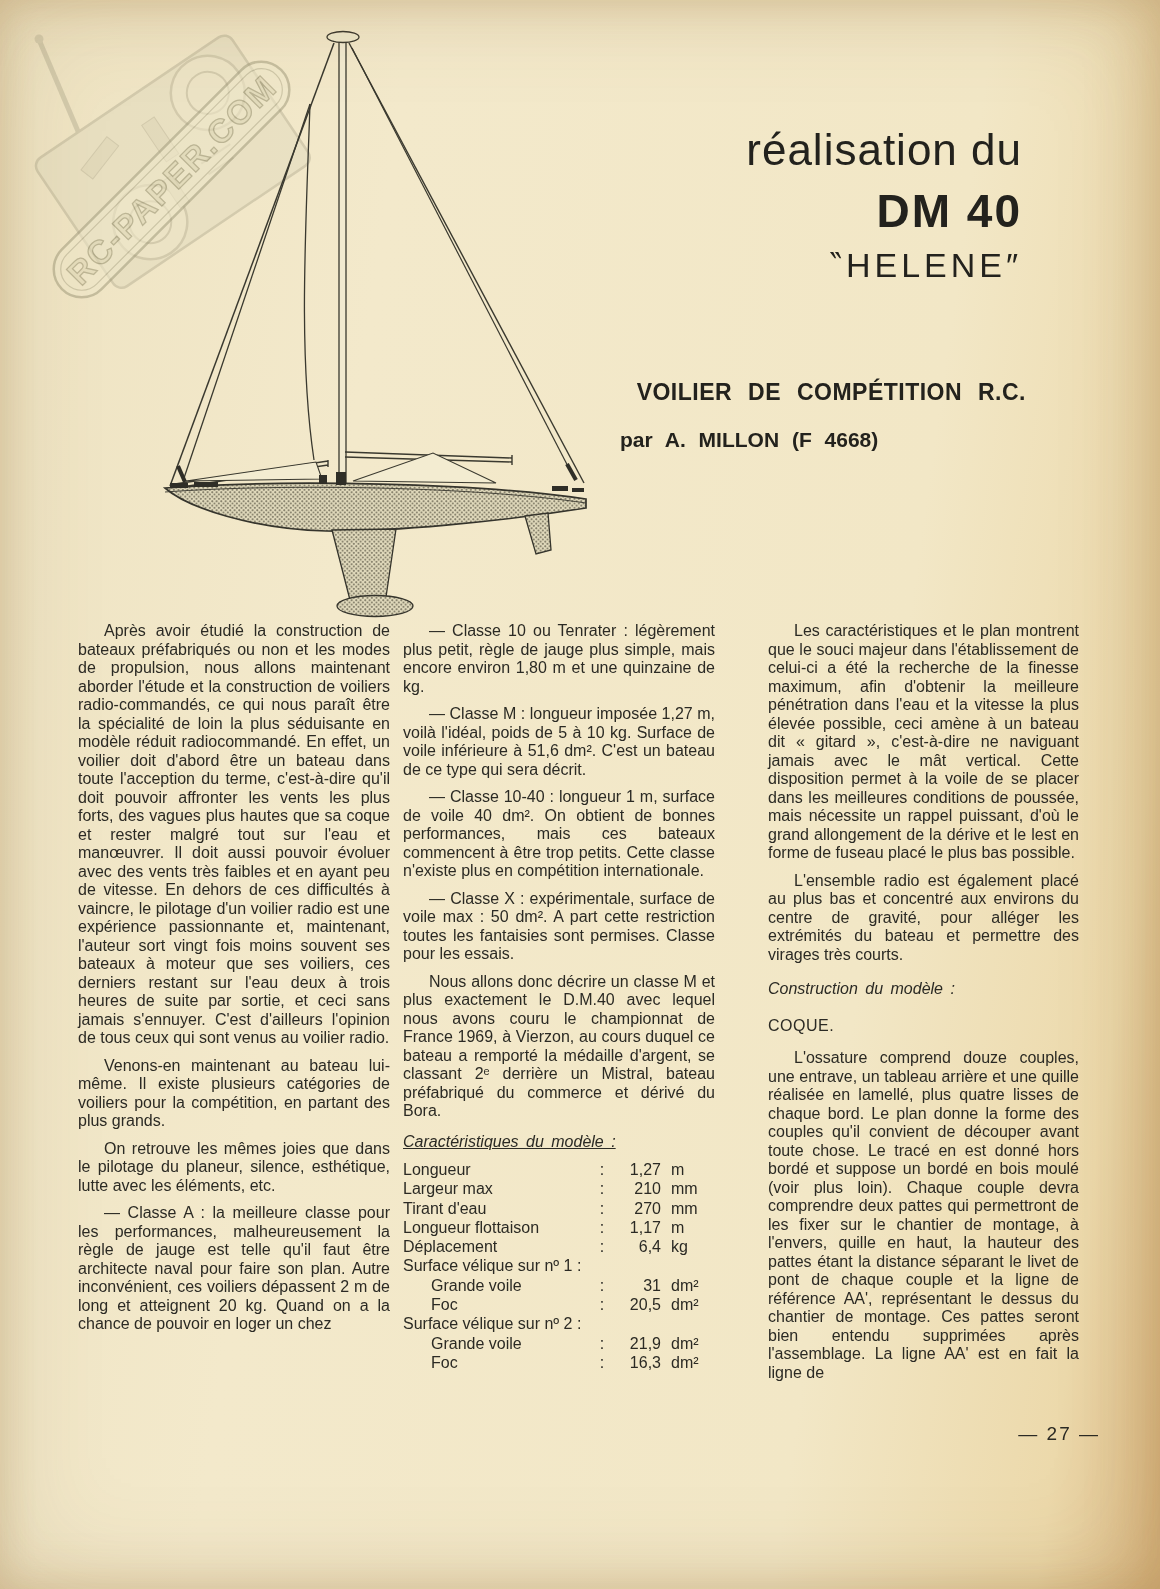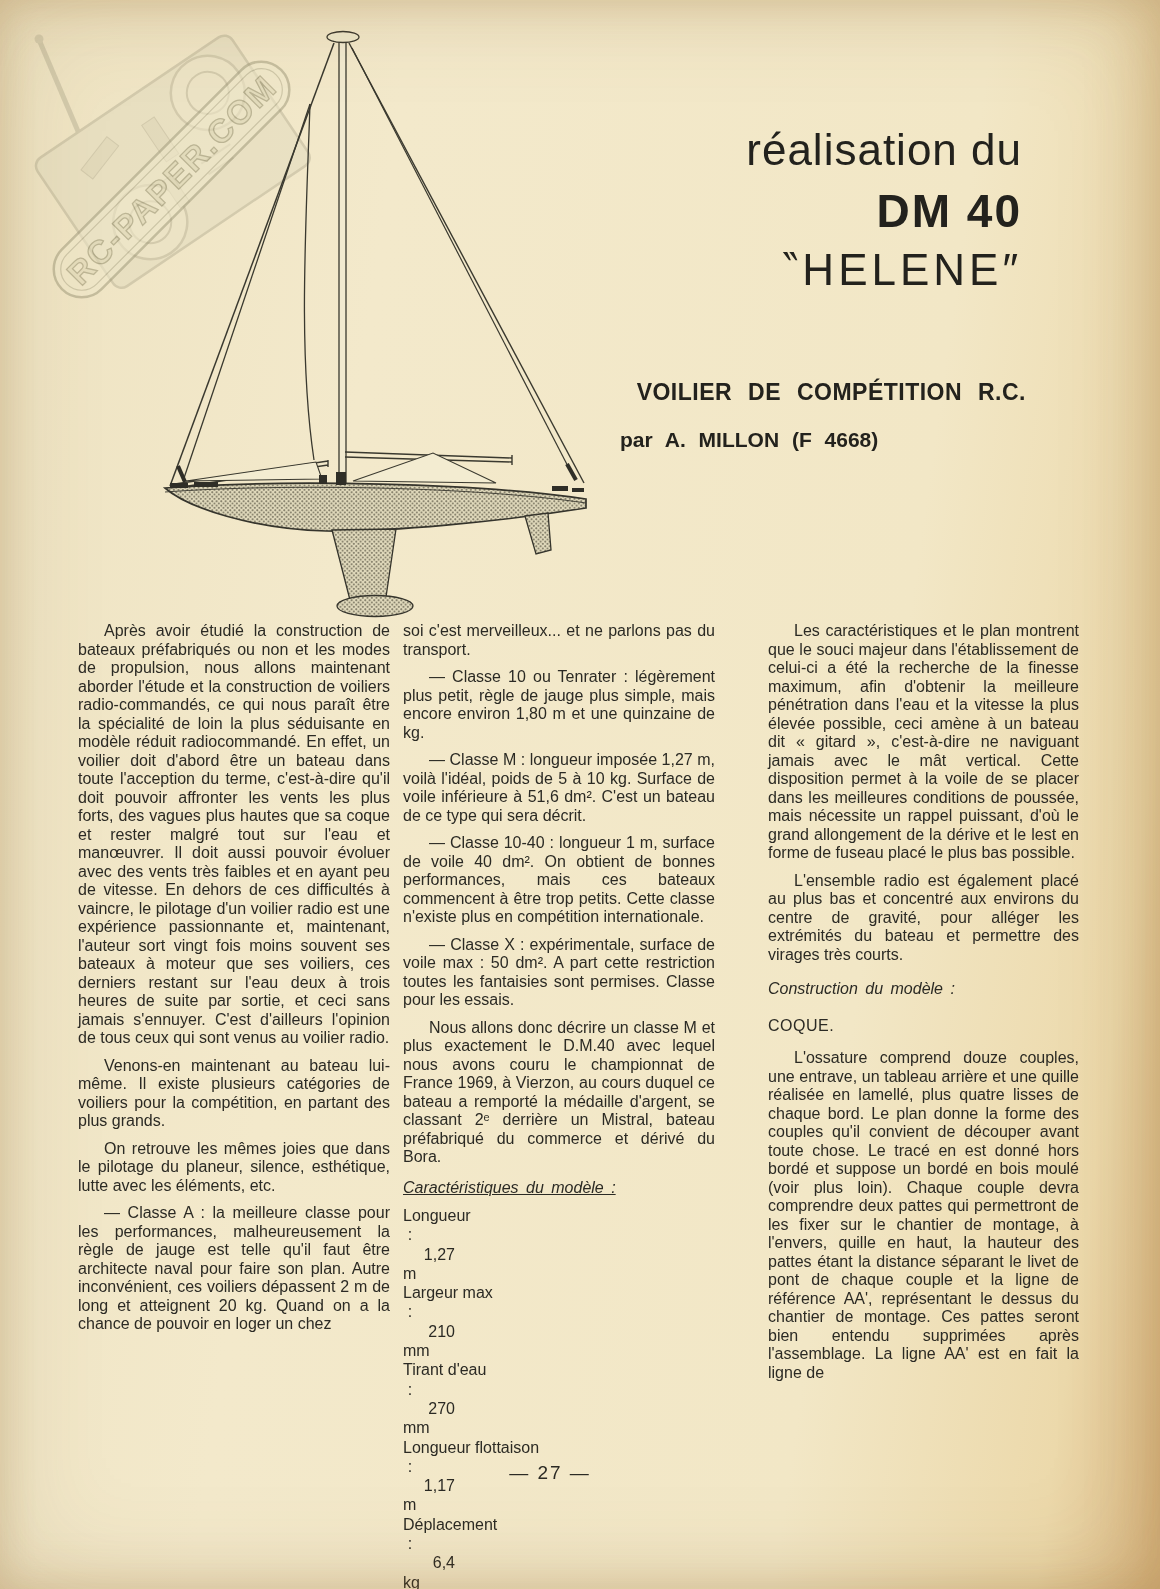--- a/index.html
+++ b/index.html
@@ -7,41 +7,41 @@
     position:relative;width:1160px;height:1589px;overflow:hidden;
     background:linear-gradient(98deg,#eee3c2 0%,#f3e9cb 30%,#f2e7c6 72%,#ecd9ab 91%,#dfc08d 99%);
     font-family:"Liberation Sans","DejaVu Sans",sans-serif;color:#2d2b25;
   }
   .vignette{position:absolute;inset:0;pointer-events:none;
     box-shadow:inset 0 0 110px rgba(120,85,35,.16), inset -20px 0 55px rgba(175,115,45,.22), inset 8px 0 30px rgba(150,105,45,.10);}
   
   .title-block{position:absolute;left:620px;top:128px;width:402px;text-align:right;color:#23221d;}
   .title-l1{font-size:44px;font-weight:400;letter-spacing:1px;line-height:1;}
   .title-l2{font-size:46px;font-weight:700;letter-spacing:2px;line-height:1;margin-top:16px;}
-  .title-l3{font-size:44px;font-weight:400;letter-spacing:4px;line-height:1;margin-top:14px;}
+  .title-l3{font-size:34px;font-weight:400;letter-spacing:4px;line-height:1;margin-top:14px;}
   .subtitle{position:absolute;left:624px;top:379px;width:402px;text-align:right;font-size:23px;font-weight:bold;letter-spacing:.5px;word-spacing:9px;color:#23221d;}
   .byline{position:absolute;left:620px;top:428px;width:402px;font-size:21px;font-weight:bold;word-spacing:7px;color:#23221d;}
   
   .col{position:absolute;top:622px;width:312px;font-size:16px;line-height:18.5px;text-align:justify;color:#2b2a24;}
   .col1{left:78px;}  .col2{left:403px;}  .col3{left:768px;width:311px;}
   .col p{margin:0 0 9px 0;text-indent:26px;}
   .col p.cont{text-indent:0;}
   
   .spec-heading{font-style:italic;margin:12px 0 9px 0;word-spacing:3px;text-decoration:underline;}
-  .spec-row{display:flex;line-height:19.3px;flex-direction:column;}
+  .spec-row{display:flex;line-height:19.3px;}
   .spec-label{flex:1;white-space:nowrap;overflow:hidden;}
   .spec-row.indent .spec-label{padding-left:28px;}
   .spec-sep{width:14px;text-align:center;}
   .spec-value{width:52px;text-align:right;padding-right:10px;}
   .spec-unit{width:44px;}
   
   .h-construction{font-style:italic;margin:16px 0 12px 0;word-spacing:3px;}
   .h-coque{margin:18px 0 14px 0;letter-spacing:.5px;}
   
-  .footer{position:absolute;left:0;top:1462px;width:1100px;text-align:center;font-size:19px;letter-spacing:2px;color:#2b2a24;}
+  .footer{position:absolute;left:0;top:1423px;width:1100px;text-align:right;font-size:19px;letter-spacing:2px;color:#2b2a24;}
   
   .watermark{position:absolute;left:18px;top:18px;pointer-events:none;}
   .boat{position:absolute;left:148px;top:14px;}
 </style>
 </head>
 <body>
 
 <div class="page">
 
   <svg class="watermark" width="300" height="305" viewBox="0 0 300 305">
@@ -119,21 +119,20 @@
   <div class="byline">par A. MILLON (F 4668)</div>
 
   <div class="col col1">
     <p>Après avoir étudié la construction de bateaux préfabriqués ou non et les modes de propulsion, nous allons maintenant aborder l'étude et la construction de voiliers radio-commandés, ce qui nous paraît être la spécialité de loin la plus séduisante en modèle réduit radiocommandé. En effet, un voilier doit d'abord être un bateau dans toute l'acception du terme, c'est-à-dire qu'il doit pouvoir affronter les vents les plus forts, des vagues plus hautes que sa coque et rester malgré tout sur l'eau et manœuvrer. Il doit aussi pouvoir évoluer avec des vents très faibles et en ayant peu de vitesse. En dehors de ces difficultés à vaincre, le pilotage d'un voilier radio est une expérience passionnante et, maintenant, l'auteur sort vingt fois moins souvent ses bateaux à moteur que ses voiliers, ces derniers restant sur l'eau deux à trois heures de suite par sortie, et ceci sans jamais s'ennuyer. C'est d'ailleurs l'opinion de tous ceux qui sont venus au voilier radio.</p>
     <p>Venons-en maintenant au bateau lui-même. Il existe plusieurs catégories de voiliers pour la compétition, en partant des plus grands.</p>
     <p>On retrouve les mêmes joies que dans le pilotage du planeur, silence, esthétique, lutte avec les éléments, etc.</p>
     <p>— Classe A : la meilleure classe pour les performances, malheureusement la règle de jauge est telle qu'il faut être architecte naval pour faire son plan. Autre inconvénient, ces voiliers dépassent 2 m de long et atteignent 20 kg. Quand on a la chance de pouvoir en loger un chez</p>
   </div>
 
   <div class="col col2">
-    <p class="cont">soi c'est merveilleux... et ne parlons pas du transport.</p>
     <p>— Classe 10 ou Tenrater : légèrement plus petit, règle de jauge plus simple, mais encore environ 1,80 m et une quinzaine de kg.</p>
     <p>— Classe M : longueur imposée 1,27 m, voilà l'idéal, poids de 5 à 10 kg. Surface de voile inférieure à 51,6 dm². C'est un bateau de ce type qui sera décrit.</p>
     <p>— Classe 10-40 : longueur 1 m, surface de voile 40 dm². On obtient de bonnes performances, mais ces bateaux commencent à être trop petits. Cette classe n'existe plus en compétition internationale.</p>
     <p>— Classe X : expérimentale, surface de voile max : 50 dm². A part cette restriction toutes les fantaisies sont permises. Classe pour les essais.</p>
     <p>Nous allons donc décrire un classe M et plus exactement le D.M.40 avec lequel nous avons couru le championnat de France 1969, à Vierzon, au cours duquel ce bateau a remporté la médaille d'argent, se classant 2ᵉ derrière un Mistral, bateau préfabriqué du commerce et dérivé du Bora.</p>
     <div class="spec-heading">Caractéristiques du modèle :</div>
     <div>
       <div class="spec-row">
           <span class="spec-label">Longueur</span>
           <span class="spec-sep">:</span>

